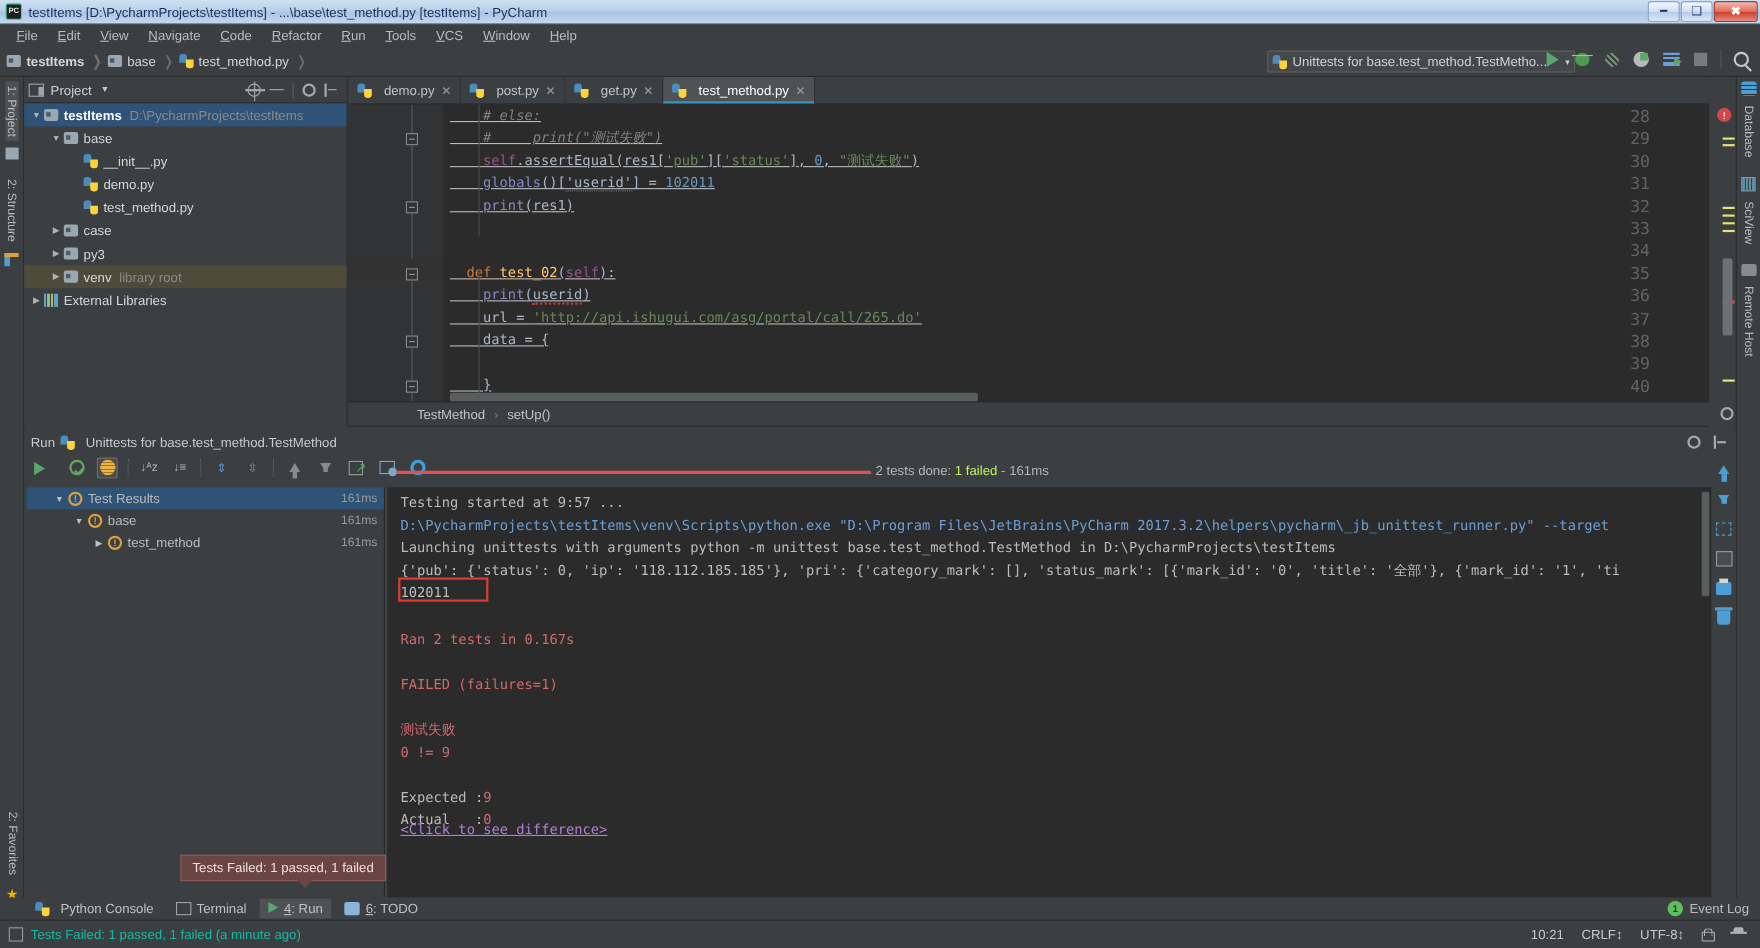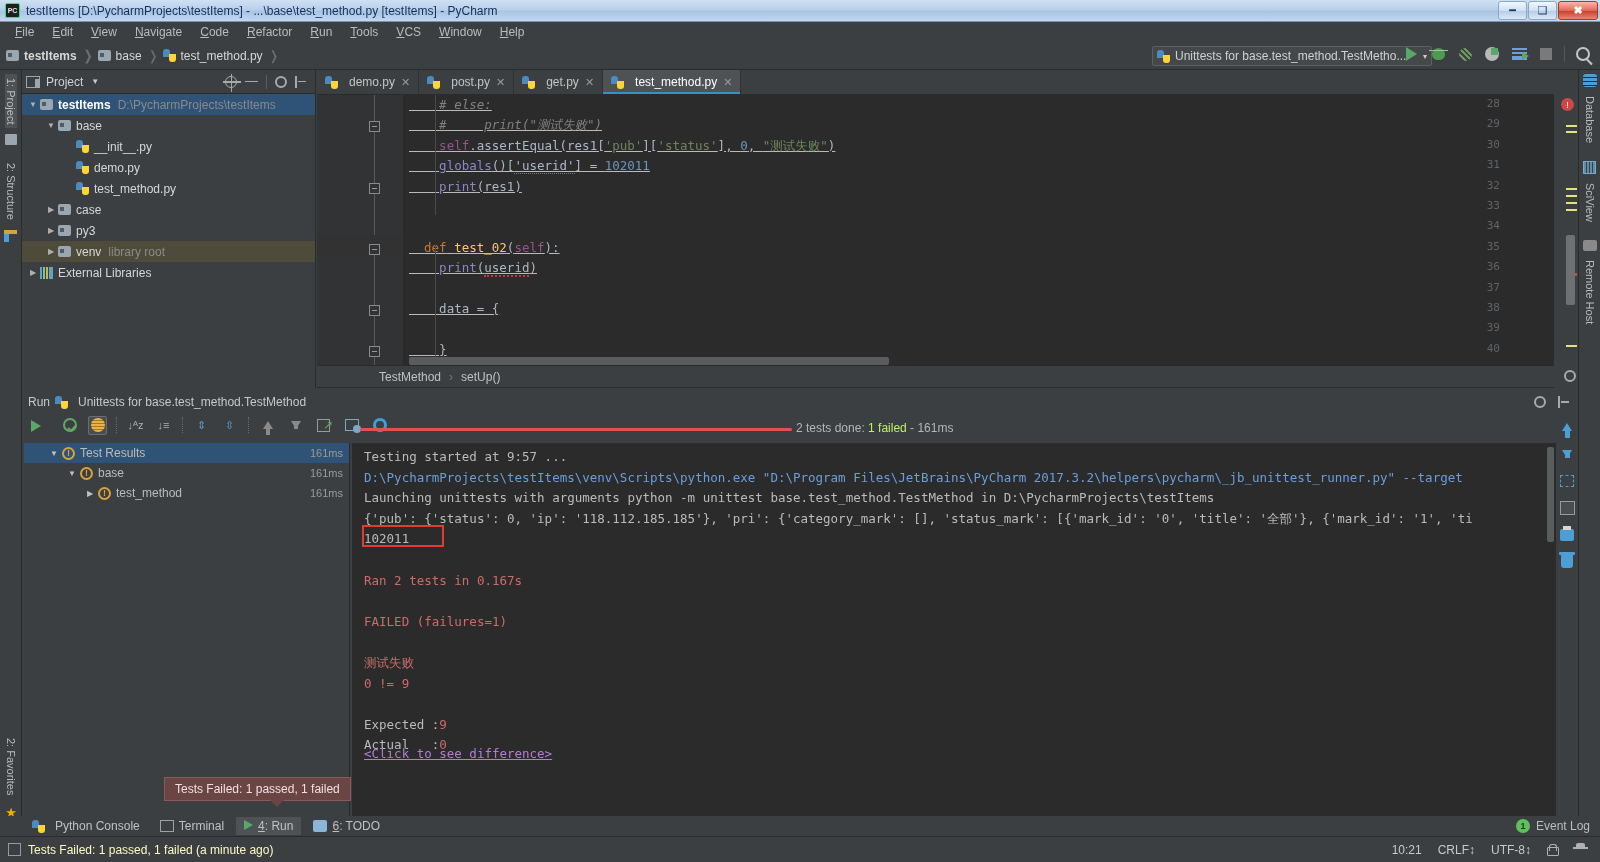--- a/index.html
+++ b/index.html
@@ -132,21 +132,21 @@
   .editor { position:absolute; left:317px; top:70px; right:46px; height:318px; background:#2b2b2b; }
   .tabsbar { height:25px; background:#3c3f41; display:flex; align-items:stretch; border-bottom:1px solid #2b2b2b;}
   .etab { display:flex; align-items:center; padding:0 8px; font-size:12px; color:#c4c4c4; gap:6px;
           border-right:1px solid #323232; position:relative;}
   .etab.active { background:#4e5254; color:#ffffff; }
   .etab.active:after { content:""; position:absolute; left:0; right:0; bottom:0; height:2px; background:#3592c4; }
   .etab .x { color:#9a9a9a; font-size:11px; }
 
   .codewrap { position:relative; height:270px; background:#2b2b2b; overflow:hidden; }
   .gutter { position:absolute; left:0; top:0; bottom:0; width:86px; background:#313335; }
-  .gnum { position:absolute; right:54px; font-family:"DejaVu Sans Mono", monospace; font-size:11px; color:#606366; }
+  .gnum { position:absolute; right:54px; font-family:"DejaVu Sans Mono", monospace; font-size:15px; color:#606366; }
   .foldline { position:absolute; left:57px; top:0; bottom:0; width:1px; background:#5a5a5a; }
   .foldmark { position:absolute; left:52px; width:11px; height:11px; border:1px solid #8a8a8a; background:#313335; }
   .foldmark:after{content:"";position:absolute;left:2px;top:4px;width:5px;height:1px;background:#9a9a9a;}
   .codearea { position:absolute; left:86px; top:0; right:0; bottom:0;
               font-family:"DejaVu Sans Mono", monospace; font-size:12.5px; }
   .cline { position:absolute; left:6px; white-space:pre;text-decoration:underline; }
   .caretLine { position:absolute; left:0; right:0; height:20px; background:#323232; }
   .indentguide{position:absolute;width:1px;background:#4a4a4a;}
   .k-comment{color:#808080;font-style:italic;}
   .k-kw{color:#cc7832;}
@@ -243,21 +243,21 @@
   .bbitem { display:flex;align-items:center;gap:5px;padding:2px 8px;font-size:12px;color:#c0c0c0;}
   .bbitem.active{background:#4e5254;}
   .bbitem u{text-decoration:underline;}
   .bbright{margin-left:auto;display:flex;align-items:center;gap:6px;padding-right:10px;}
   .evbadge{width:14px;height:14px;border-radius:50%;background:#5fbf5f;color:#1c3c1c;font-size:9px;
            display:flex;align-items:center;justify-content:center;font-weight:bold;}
 
   .statusbar { position:absolute; left:0; right:0; bottom:0; height:26px; background:#3c3f41;
                display:flex; align-items:center; padding-left:8px; border-top:1px solid #2b2b2b;}
   .sb-ico{width:13px;height:13px;border:1.5px solid #9a9a9a;margin-right:7px;}
-  .statusbar .msg{font-size:12px;color:#fef9c3;}
+  .statusbar .msg{font-size:12px;color:#14b8a6;}
   .sb-right{margin-left:auto;display:flex;align-items:center;gap:16px;padding-right:12px;font-size:12px;color:#c8c8c8;}
   .lockico{width:10px;height:12px;position:relative;}
   .lockico:before{content:"";position:absolute;left:0;bottom:0;width:10px;height:7px;border:1.5px solid #b0b0b0;border-radius:1px;}
   .lockico:after{content:"";position:absolute;left:2px;top:0;width:6px;height:6px;border:1.5px solid #b0b0b0;border-bottom:none;border-radius:3px 3px 0 0;}
   .hatico{width:15px;height:14px;position:relative;}
   .hatico:before{content:"";position:absolute;left:0;top:4px;width:15px;height:2px;background:#b0b0b0;}
   .hatico:after{content:"";position:absolute;left:3px;top:0;width:9px;height:5px;background:#b0b0b0;border-radius:2px 2px 0 0;}
 
   .fav-star{color:#f0b000;font-size:13px;}
 </style>
@@ -482,20 +482,21 @@
       <div class="codearea" id="codearea">
           <div class="cline" style="top: 2px;"><span class="k-comment">    # else:</span></div>
           <div class="cline" style="top: 22.4px;"><span class="k-comment">    #     print("测试失败")</span></div>
           <div class="cline" style="top: 42.8px;"><span class="k-txt">    </span><span class="k-self">self</span><span class="k-txt">.assertEqual(res1[</span><span class="k-str">'pub'</span><span class="k-txt">][</span><span class="k-str">'status'</span><span class="k-txt">], </span><span class="k-num">0</span><span class="k-txt">, </span><span class="k-str">"测试失败"</span><span class="k-txt">)</span></div>
           <div class="cline" style="top: 63.2px;"><span class="k-txt">    </span><span class="k-bi">globals</span><span class="k-txt">()[</span><span class="k-warn">'userid'</span><span class="k-txt">] = </span><span class="k-num">102011</span></div>
           <div class="cline" style="top: 83.6px;"><span class="k-txt">    </span><span class="k-bi">print</span><span class="k-txt">(res1)</span></div>
           <div class="cline" style="top: 104px;"></div>
           <div class="cline" style="top: 124.4px;"></div>
           <div class="cline" style="top: 144.8px;"><span class="k-txt">  </span><span class="k-kw">def</span><span class="k-txt"> </span><span class="k-fn">test_02</span><span class="k-txt">(</span><span class="k-self">self</span><span class="k-txt">):</span></div>
           <div class="cline" style="top: 165.2px;"><span class="k-txt">    </span><span class="k-bi">print</span><span class="k-txt">(</span><span class="k-err">userid</span><span class="k-txt">)</span></div>
+          <div class="cline" style="top: 185.6px;"><span class="k-txt">    url = </span><span class="k-str">'http://api.ishugui.com/asg/portal/call/265.do'</span></div>
           <div class="cline" style="top: 206px;"><span class="k-txt">    data = {</span></div>
           <div class="cline" style="top: 226.4px;"></div>
           <div class="cline" style="top: 246.8px;"><span class="k-txt">    }</span></div>
         </div>
       <div class="indentguide" style="left:118px;top:0;height:120px;"></div>
       <div class="indentguide" style="left:118px;top:150px;height:120px;"></div>
       <div class="hscroll">
         <div class="thumb"></div>
       </div>
     </div>

